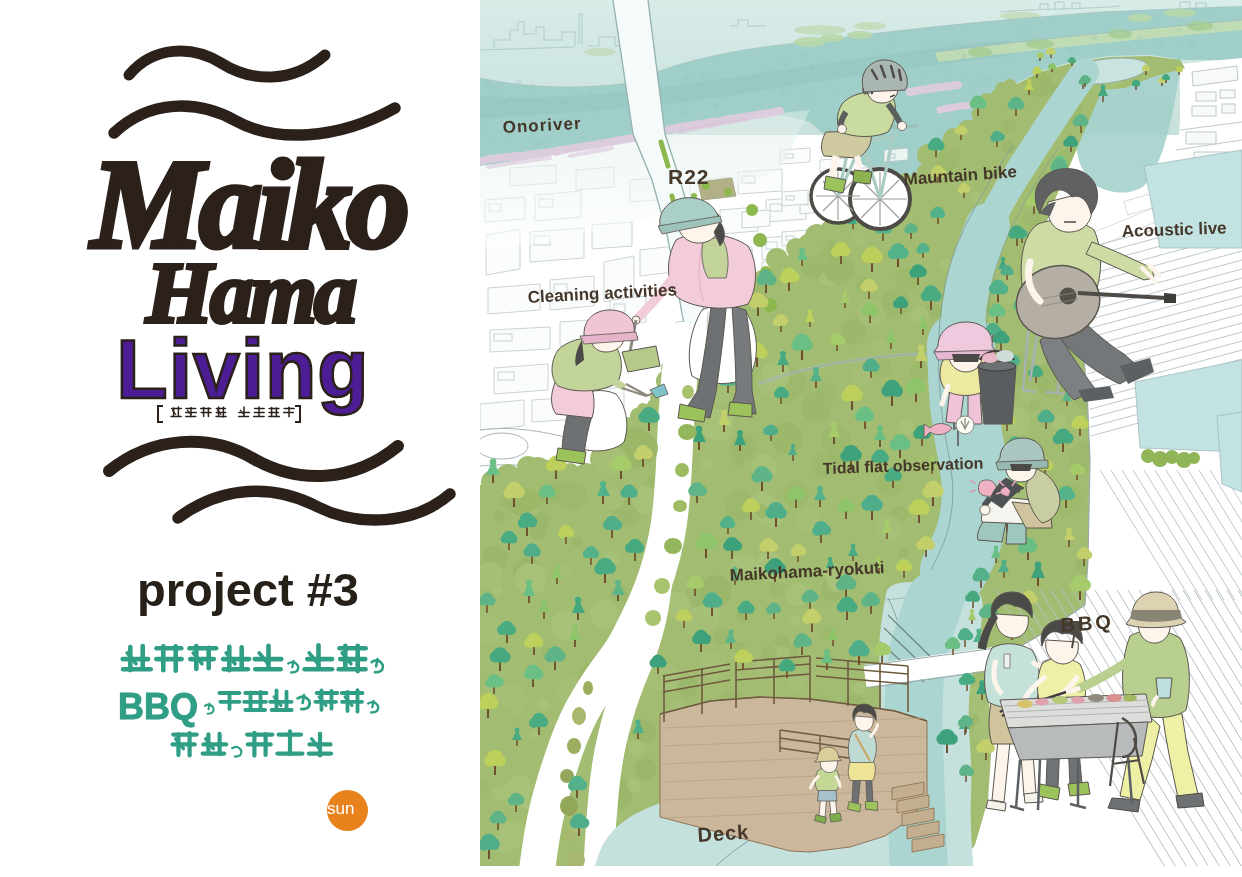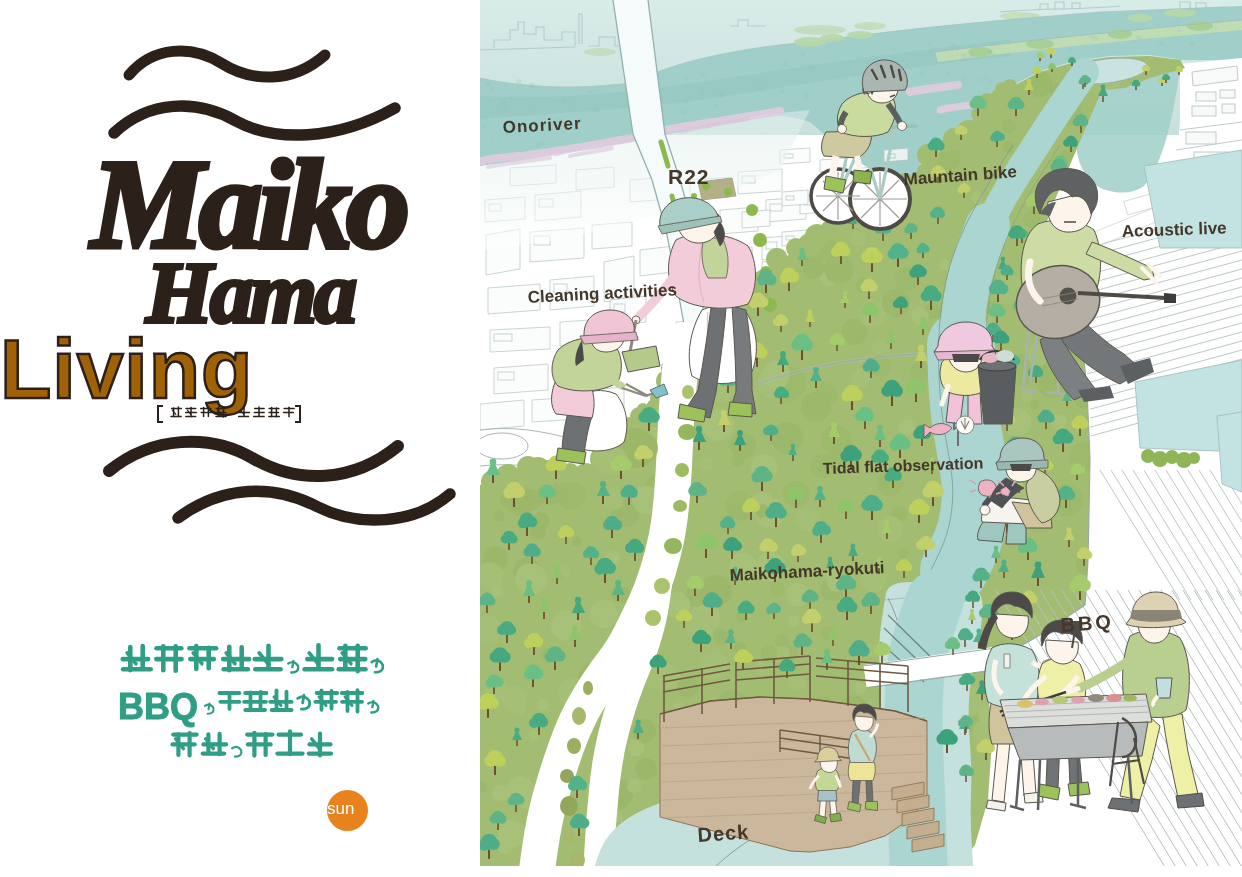--- a/index.html
+++ b/index.html
@@ -14,21 +14,21 @@
 
 <path d="M109,471 C152,436 210,433 254,459 C298,484 353,483 398,446" stroke="#2b211a" stroke-width="12" fill="none" stroke-linecap="round"></path>
 
 <path d="M178,518 C222,485 274,484 318,507 C358,527 414,525 450,494" stroke="#2b211a" stroke-width="11.5" fill="none" stroke-linecap="round"></path>
 </svg>
 
 <div style="position:absolute;left:0;top:141px;width:496px;text-align:center;font-family:'Liberation Serif',serif;font-style:italic;font-weight:bold;font-size:127px;line-height:1;color:#2b211a;-webkit-text-stroke:5px #2b211a;letter-spacing:-5px">Maiko</div>
 
 <div style="position:absolute;left:0;top:250px;width:500px;text-align:center;font-family:'Liberation Serif',serif;font-style:italic;font-weight:bold;font-size:86px;line-height:1;color:#2b211a;-webkit-text-stroke:4px #2b211a;letter-spacing:-3px">Hama</div>
 
-<div style="position:absolute;left:0;top:327px;width:486px;font-family:'Liberation Sans',sans-serif;font-weight:bold;font-size:84px;line-height:1;color:#a16207;-webkit-text-stroke:2.5px #2b211a;letter-spacing:1px">Living</div>
+<div style="position:absolute;left:0;top:327px;width:486px;text-align:center;font-family:'Liberation Sans',sans-serif;font-weight:bold;font-size:84px;line-height:1;color:#4c1d95;-webkit-text-stroke:2.5px #2b211a;letter-spacing:1px">Living</div>
 
 <svg width="480" height="30" viewBox="0 0 480 30" style="position:absolute;left:0;top:400px">
       <path d="M163,6 L158,6 L158,22 L163,22" stroke="#2b211a" stroke-width="2" fill="none"></path>
       <path d="M171.6,8.4 L181.3,8.4" stroke="#2b211a" stroke-width="1.5" stroke-linecap="round" fill="none"></path>
       <path d="M171.0,16.6 L181.1,16.6" stroke="#2b211a" stroke-width="1.5" stroke-linecap="round" fill="none"></path>
       <path d="M173.6,8.1 L173.6,16.6" stroke="#2b211a" stroke-width="1.5" stroke-linecap="round" fill="none"></path>
       <path d="M178.4,7.1 L178.4,16.4" stroke="#2b211a" stroke-width="1.5" stroke-linecap="round" fill="none"></path>
       <path d="M172.4,10.2 L175.8,14.4" stroke="#2b211a" stroke-width="1.2" stroke-linecap="round" fill="none"></path>
       <path d="M186.0,8.4 L195.7,8.4" stroke="#2b211a" stroke-width="1.5" stroke-linecap="round" fill="none"></path>
       <path d="M185.7,12.6 L196.3,12.6" stroke="#2b211a" stroke-width="1.5" stroke-linecap="round" fill="none"></path>
@@ -57,20 +57,21 @@
       <path d="M269.1,12.6 L278.4,12.6" stroke="#2b211a" stroke-width="1.5" stroke-linecap="round" fill="none"></path>
       <path d="M268.8,16.6 L279.4,16.6" stroke="#2b211a" stroke-width="1.5" stroke-linecap="round" fill="none"></path>
       <path d="M271.6,7.5 L271.6,16.4" stroke="#2b211a" stroke-width="1.5" stroke-linecap="round" fill="none"></path>
       <path d="M276.4,7.9 L276.4,16.8" stroke="#2b211a" stroke-width="1.5" stroke-linecap="round" fill="none"></path>
       <path d="M284.1,8.4 L294.1,8.4" stroke="#2b211a" stroke-width="1.5" stroke-linecap="round" fill="none"></path>
       <path d="M283.6,12.6 L293.3,12.6" stroke="#2b211a" stroke-width="1.5" stroke-linecap="round" fill="none"></path>
       <path d="M289.0,7.3 L289.0,16.7" stroke="#2b211a" stroke-width="1.5" stroke-linecap="round" fill="none"></path>
       <path d="M295,6 L300,6 L300,22 L295,22" stroke="#2b211a" stroke-width="2" fill="none"></path>
     </svg>
 
+<div style="position:absolute;left:0;top:566px;width:496px;text-align:center;font-family:'Liberation Sans',sans-serif;font-weight:bold;font-size:47px;line-height:1;color:#262019;letter-spacing:0px">project #3</div>
 <svg width="480" height="140" viewBox="0 0 480 140" style="position:absolute;left:0;top:636px">
       <path d="M122.7,23.1 L148.1,23.1" stroke="#2f9e85" stroke-width="4.6" stroke-linecap="round" fill="none"></path>
       <path d="M123.1,33.3 L150.7,33.3" stroke="#2f9e85" stroke-width="4.6" stroke-linecap="round" fill="none"></path>
       <path d="M130.3,11.1 L130.3,34.1" stroke="#2f9e85" stroke-width="4.6" stroke-linecap="round" fill="none"></path>
       <path d="M142.7,10.1 L142.7,32.8" stroke="#2f9e85" stroke-width="4.6" stroke-linecap="round" fill="none"></path>
       <path d="M127.2,16.9 L135.9,27.7" stroke="#2f9e85" stroke-width="3.7" stroke-linecap="round" fill="none"></path>
       <path d="M156.5,12.2 L181.3,12.2" stroke="#2f9e85" stroke-width="4.6" stroke-linecap="round" fill="none"></path>
       <path d="M156.3,23.1 L181.6,23.1" stroke="#2f9e85" stroke-width="4.6" stroke-linecap="round" fill="none"></path>
       <path d="M163.3,10.2 L163.3,34.3" stroke="#2f9e85" stroke-width="4.6" stroke-linecap="round" fill="none"></path>
       <path d="M175.7,10.2 L175.7,34.8" stroke="#2f9e85" stroke-width="4.6" stroke-linecap="round" fill="none"></path>

